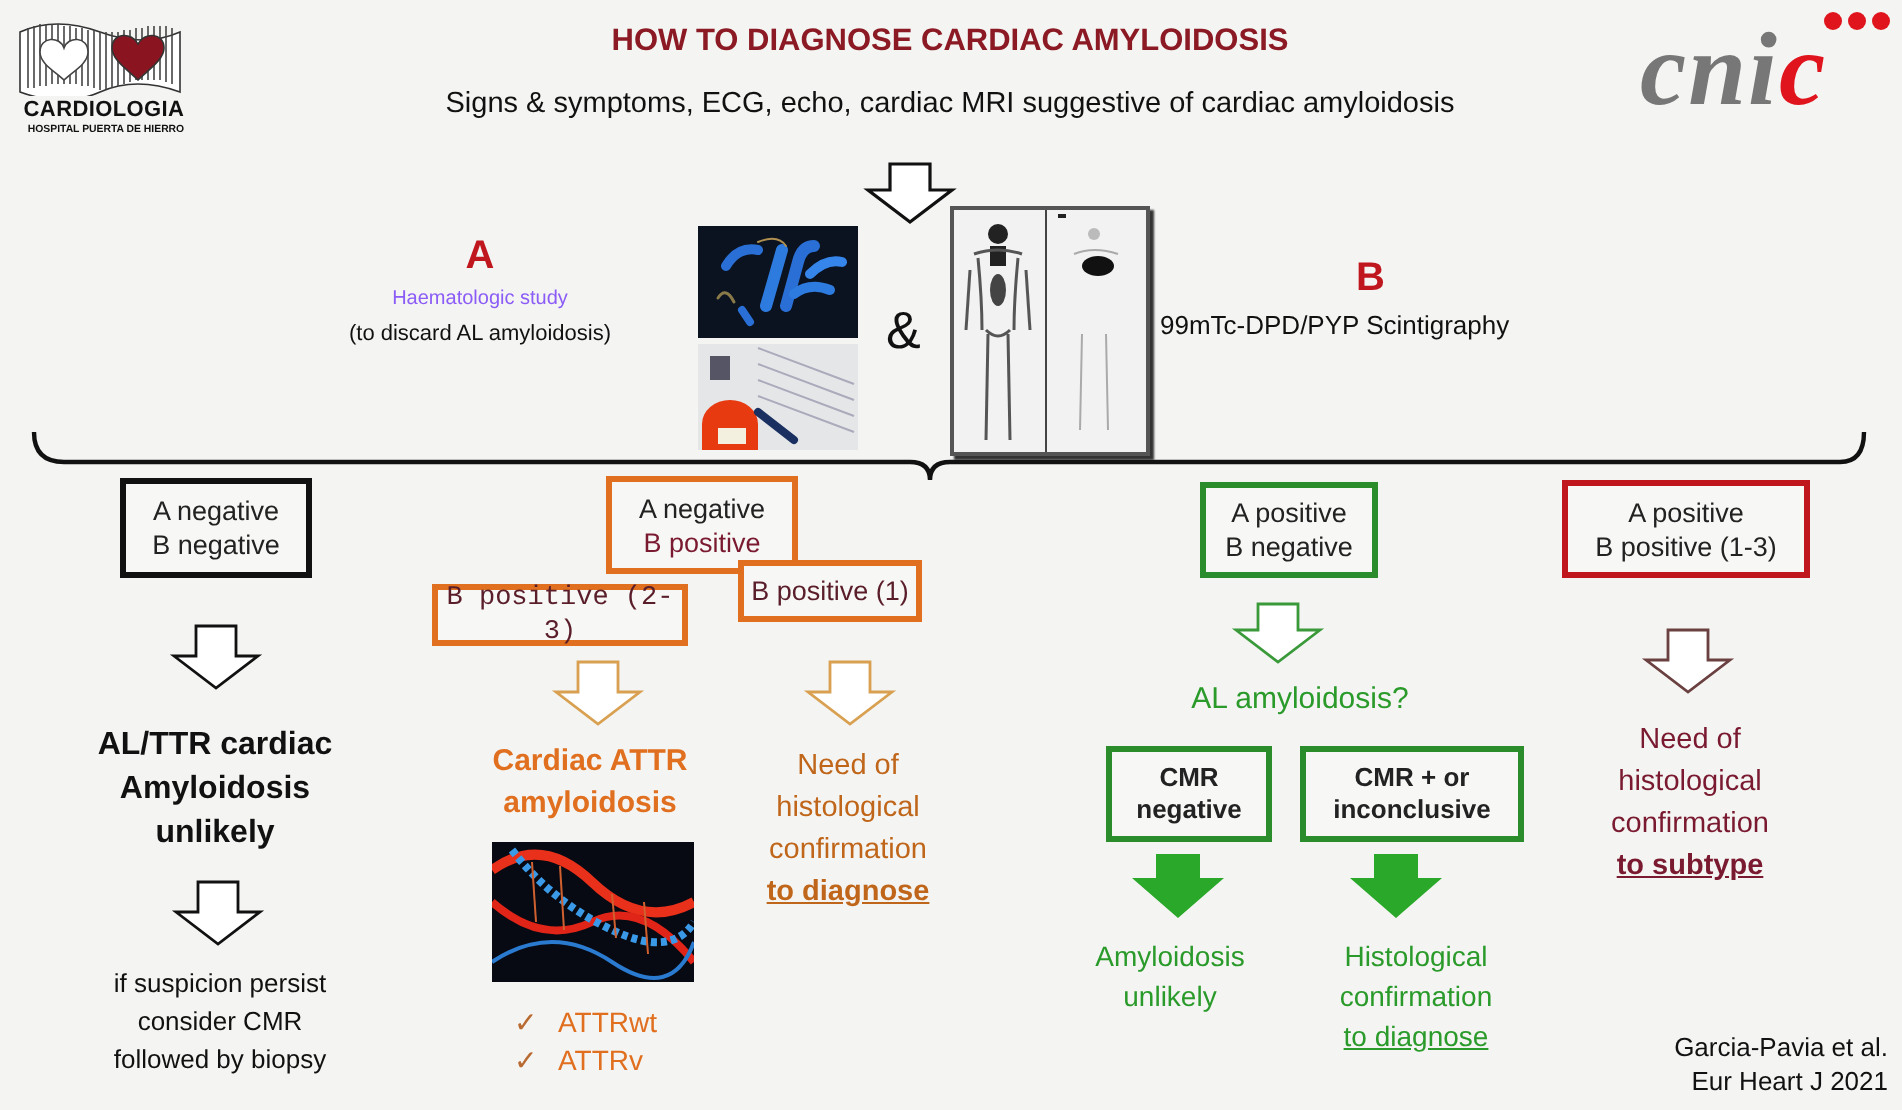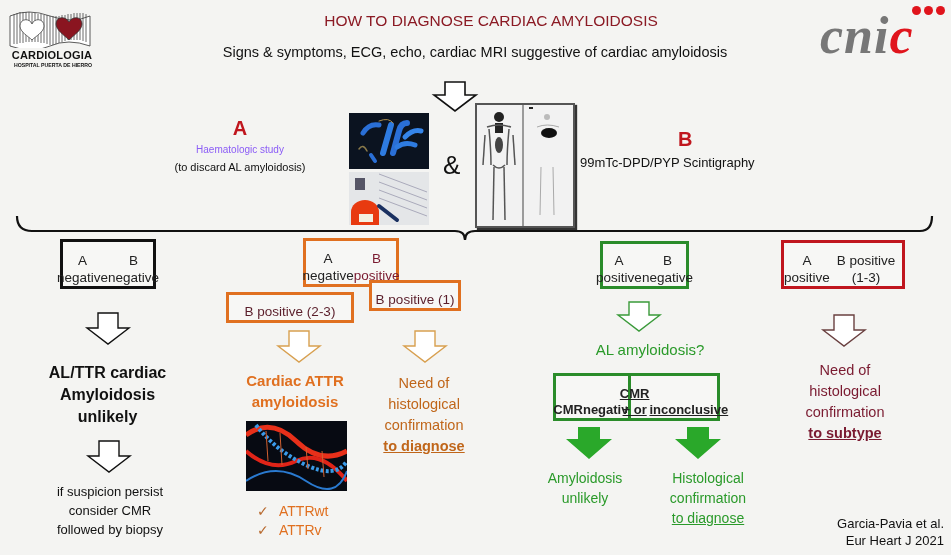--- a/index.html
+++ b/index.html
@@ -11,21 +11,21 @@
       color: #111;
     }
     .abs { position: absolute; }
     .center { text-align: center; }
 
     
     #logo-left { left: 4px; top: 8px; width: 92px; height: 58px; }
     #logo-left .heart-box { position: absolute; left: 4px; top: 0; width: 84px; height: 40px; }
     #logo-left .logo-title { position: absolute; left: 0; top: 41px; width: 96px; font-weight: bold; font-size: 11px; color: #111; letter-spacing: 0.2px; }
     #logo-left .logo-sub { position: absolute; left: 0; top: 54px; width: 98px; font-weight: bold; font-size: 5.2px; color: #111; }
-    #title { left: 256px; top: 12px; width: 470px; font-size: 15.5px; font-weight: normal; color: #8b1a24; }
+    #title { left: 240px; top: 12px; width: 470px; font-size: 15.5px; font-weight: bold; color: #8b1a24; }
     #subtitle { left: 160px; top: 44px; width: 630px; font-size: 14.5px; color: #111; }
     #logo-right { left: 818px; top: 4px; width: 133px; height: 60px; }
     #logo-right .cnic { position: absolute; left: 2px; top: 6px; font-family: "Liberation Serif", "DejaVu Serif", serif; font-style: italic; font-weight: bold; font-size: 52px; color: #777; letter-spacing: 1px; line-height: 52px; }
     #logo-right .cnic .red { color: #e0141c; }
     #logo-right .dot { position: absolute; width: 9px; height: 9px; border-radius: 50%; background: #e0141c; top: 2px; }
 
     
     .big-letter { font-size: 20px; font-weight: bold; color: #c0161e; }
     #stage-a { left: 140px; top: 117px; width: 200px; }
     #stage-a .desc1 { font-size: 10px; color: #8b5cf6; margin-top: 4px; }
@@ -39,34 +39,34 @@
     .img-box { position: absolute; overflow: hidden; }
     #img-chromo { left: 349px; top: 113px; width: 80px; height: 56px; background: #0d1620; }
     #img-blood { left: 349px; top: 172px; width: 80px; height: 53px; background: #dfe2e4; }
     #img-scinti { left: 475px; top: 103px; width: 100px; height: 125px; background: #f1f1f1; border: 2px solid #555; box-shadow: 2px 2px 1px #333; }
     #img-dna { left: 246px; top: 421px; width: 101px; height: 70px; background: #070a12; }
 
     
     #brace { left: 0; top: 0; width: 951px; height: 555px; pointer-events: none; }
 
     
-    .box { position: absolute; background: #f7f7f5; text-align: center; font-size: 13.5px; line-height: 17px; display: flex; flex-direction: row; justify-content: center; align-items: flex-end; }
+    .box { position: absolute; background: #f7f7f5; text-align: center; font-size: 13.5px; line-height: 17px; display: flex; flex-direction: column; justify-content: center; align-items: center; }
     .box-black { border: 3px solid #111; }
     .box-orange { border: 3px solid #e07020; }
     .box-green { border: 3px solid #2a8c2a; }
     .box-red { border: 3px solid #c0161e; }
 
     #box-nn { left: 60px; top: 239px; width: 96px; height: 50px; }
     #box-nbp { left: 303px; top: 238px; width: 96px; height: 49px; }
-    #box-bp23 { left: 226px; top: 292px; width: 128px; height: 31px; }
+    #box-bp23 { left: 216px; top: 292px; width: 128px; height: 31px; font-family: Liberation Mono, monospace; }
     #box-bp1 { left: 369px; top: 280px; width: 92px; height: 31px; }
     #box-pn { left: 600px; top: 241px; width: 89px; height: 48px; }
     #box-pp { left: 781px; top: 240px; width: 124px; height: 49px; }
     #box-cmr-neg { left: 553px; top: 373px; width: 83px; height: 48px; font-weight: bold; font-size: 13px; line-height: 16px; }
-    #box-cmr-pos { left: 628px; top: 373px; width: 92px; height: 48px; font-weight: bold; font-size: 13px; line-height: 16px; text-decoration: underline; }
+    #box-cmr-pos { left: 650px; top: 373px; width: 112px; height: 48px; font-weight: bold; font-size: 13px; line-height: 16px; }
 
     .t-dark { color: #222; }
     .t-maroon { color: #7a1a30; }
     .t-orange-dark { color: #5a1e2a; }
 
     
     .txt { position: absolute; text-align: center; }
     #out-nn { left: 20px; top: 362px; width: 175px; font-size: 16px; font-weight: bold; line-height: 22px; color: #111; }
     #out-nn-followup { left: 25px; top: 482px; width: 170px; font-size: 13px; line-height: 19px; color: #111; }
     #out-attr { left: 225px; top: 370px; width: 140px; font-size: 15px; font-weight: bold; line-height: 21px; color: #e07020; }

